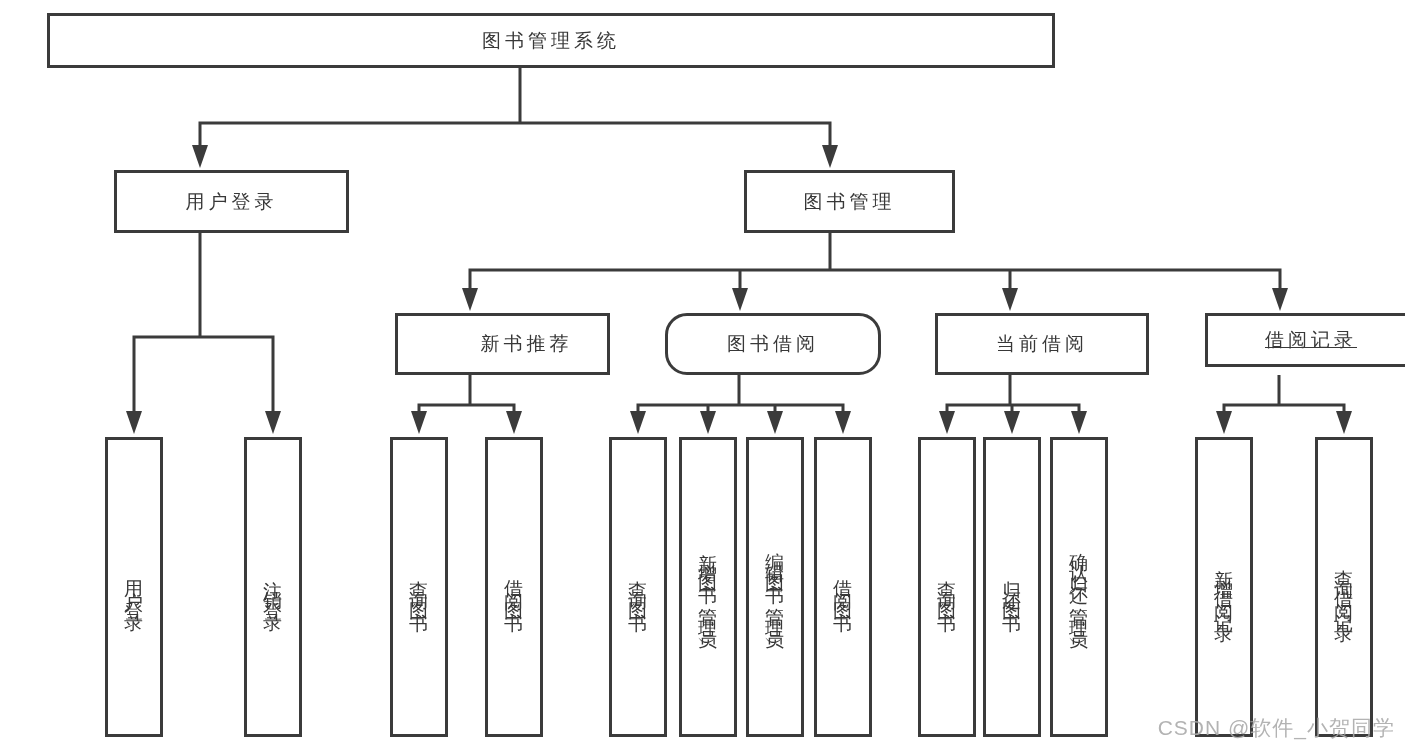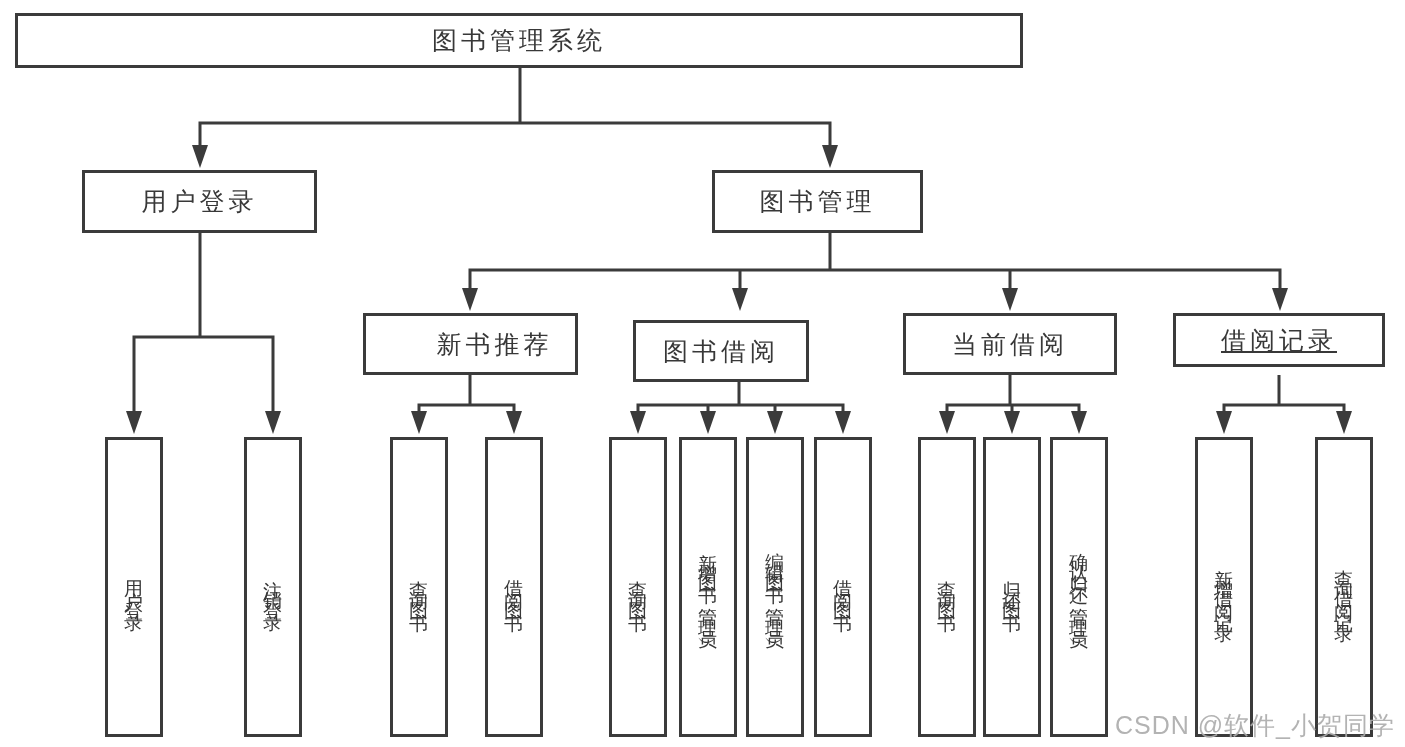--- a/index.html
+++ b/index.html
@@ -24,57 +24,58 @@
   svg.connectors path{stroke:var(--line);stroke-width:3;fill:none;}
   svg.connectors polygon{fill:var(--line);stroke:none;}
   .box{
     position:absolute;
     background:#fff;
     border:3px solid var(--line);
     display:flex;align-items:center;justify-content:center;
     color:var(--text);
   }
   .box.h{
-    font-size:25px;
+    font-size:19px;
     letter-spacing:4px;
     white-space:nowrap;
+    margin-left:32px;
   }
   .box.v{display:block;}
   .box.v .vtext{
     position:absolute;top:50%;left:50%;
     transform:translate(-50%,-50%);
     writing-mode:vertical-rl;
     text-orientation:mixed;
     white-space:nowrap;
     font-size:19px;
     letter-spacing:11px;
     line-height:1;
   }
   
   .n-root{left:15px;top:13px;width:1008px;height:55px;}
   
   .n-user-login{left:82px;top:170px;width:235px;height:63px;}
   .n-book-mgmt{left:712px;top:170px;width:211px;height:63px;}
   
   .n-new-book{left:363px;top:313px;width:215px;height:62px;padding-left:48px;}
-  .n-book-borrow{left:633px;top:320px;width:176px;height:62px;}
+  .n-book-borrow{left:633px;top:313px;width:216px;height:62px;border-radius:22px;}
   .n-current-borrow{left:903px;top:313px;width:214px;height:62px;justify-content:center;}
   .n-borrow-record{left:1173px;top:313px;width:212px;height:54px;text-decoration:underline;}
   
   .leaf{top:437px;width:58px;height:300px;}
   .l1{left:105px;}  .l2{left:244px;}
   .l3{left:390px;}  .l4{left:485px;}
   .l5{left:609px;}  .l6{left:679px;}
   .l7{left:746px;}  .l8{left:814px;}
   .l9{left:918px;}  .l10{left:983px;}
   .l11{left:1050px;}
   .l12{left:1195px;} .l13{left:1315px;}
   .watermark{
     position:absolute;right:10px;bottom:5px;
-    font-size:25px;letter-spacing:1px;
+    font-size:21px;letter-spacing:1px;
     color:var(--watermark);
     opacity:.9;
     z-index:10;
     white-space:nowrap;
   }
 </style>
 </head>
 <body>
 
 <div class="canvas">

